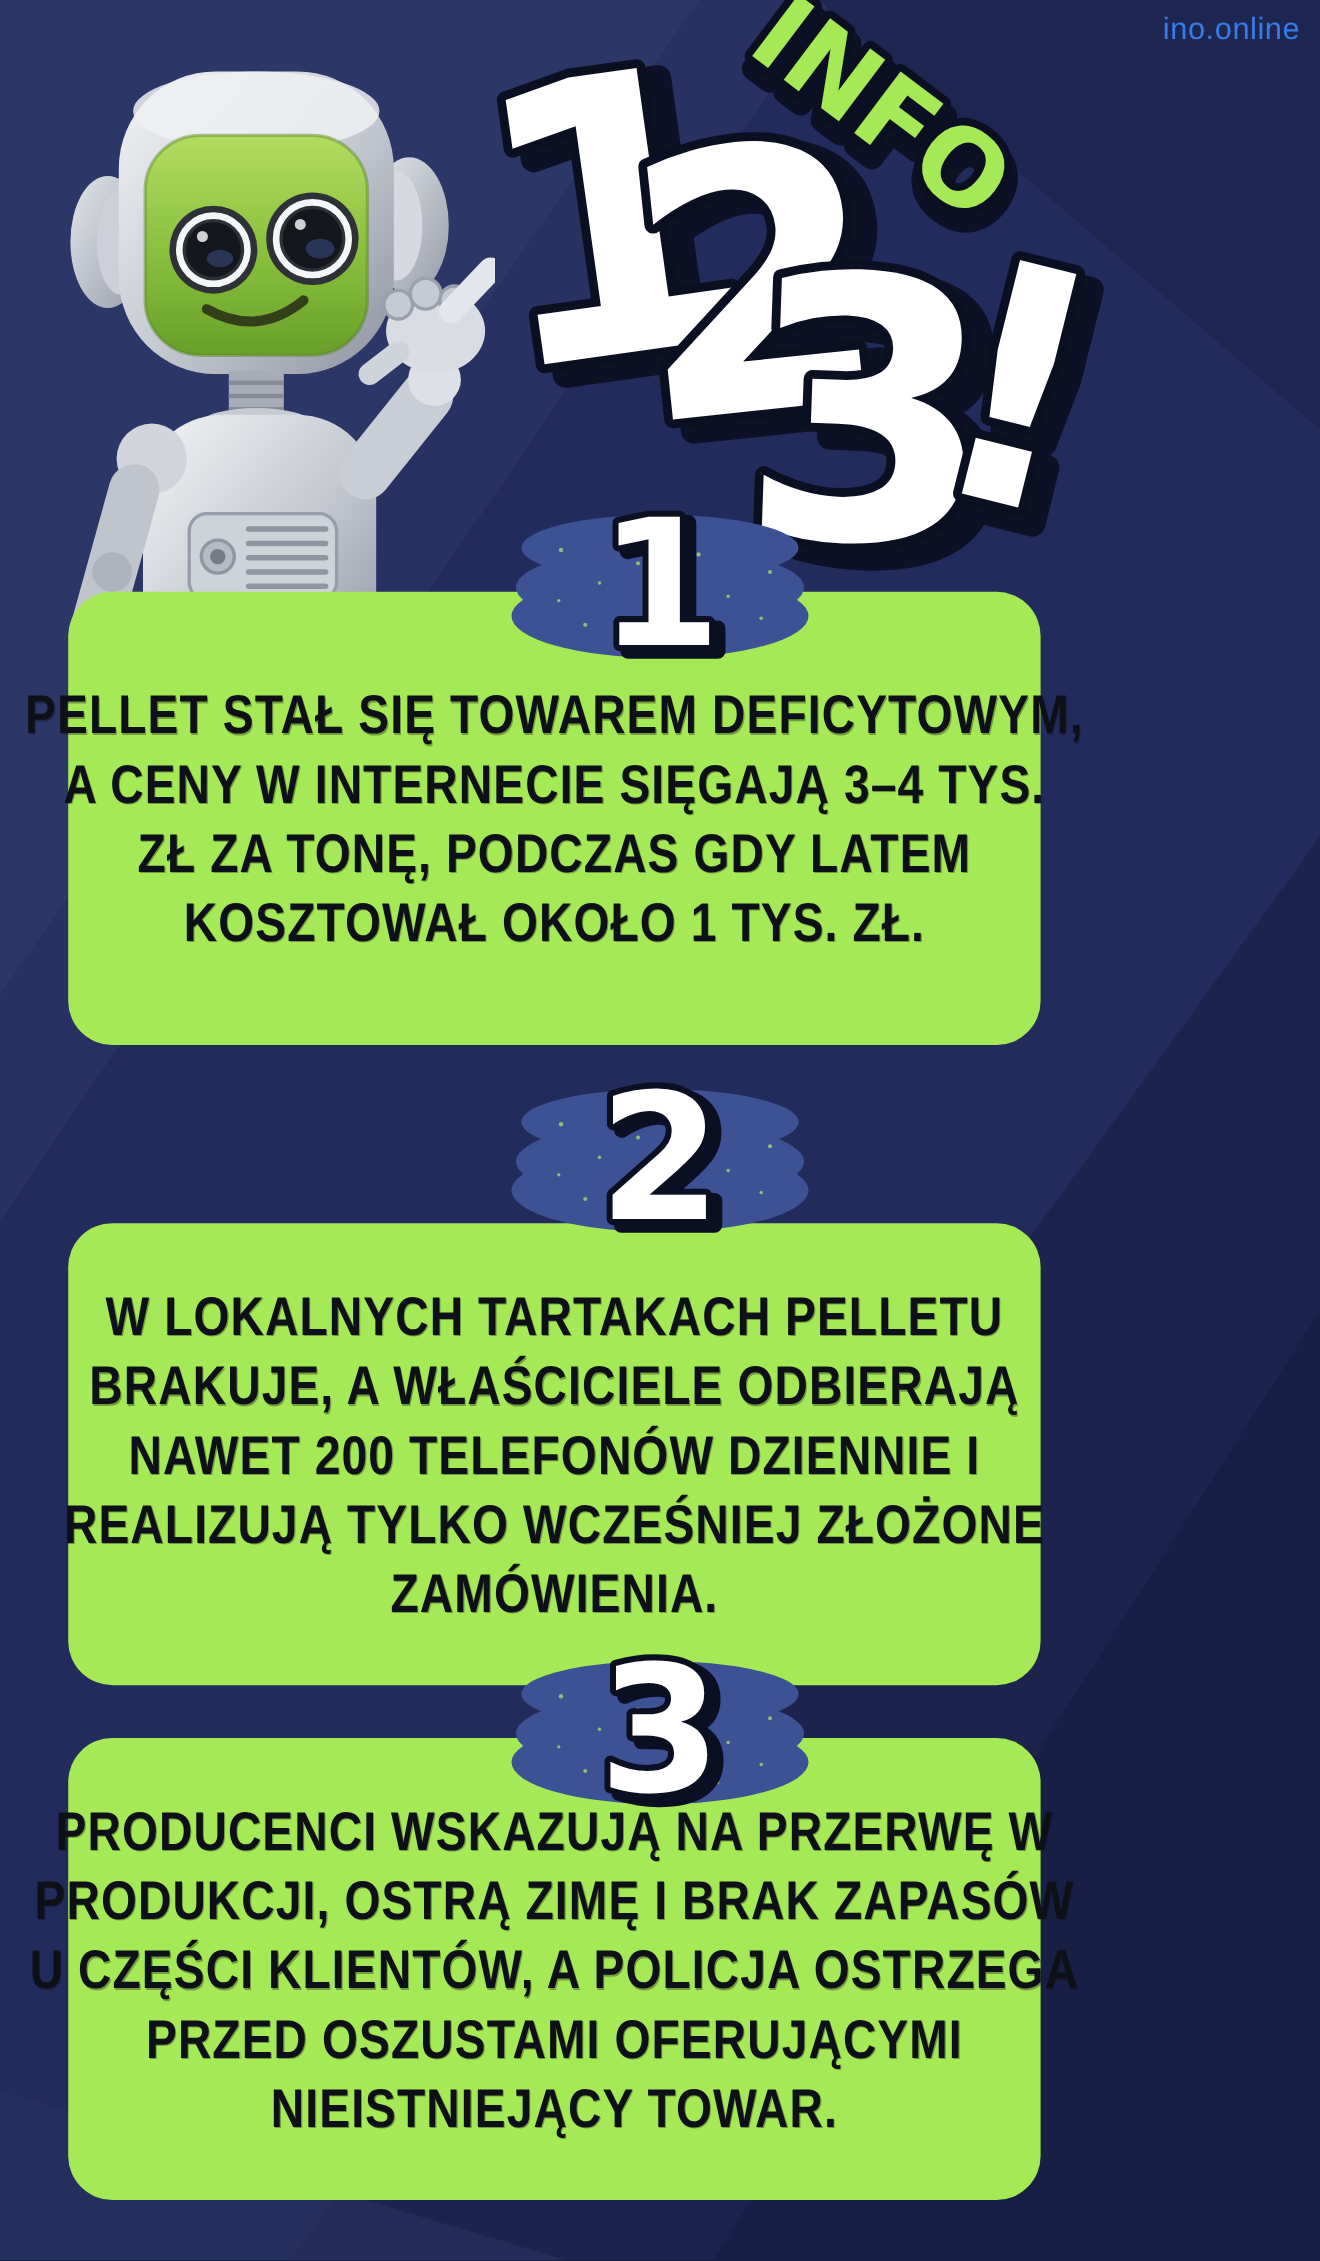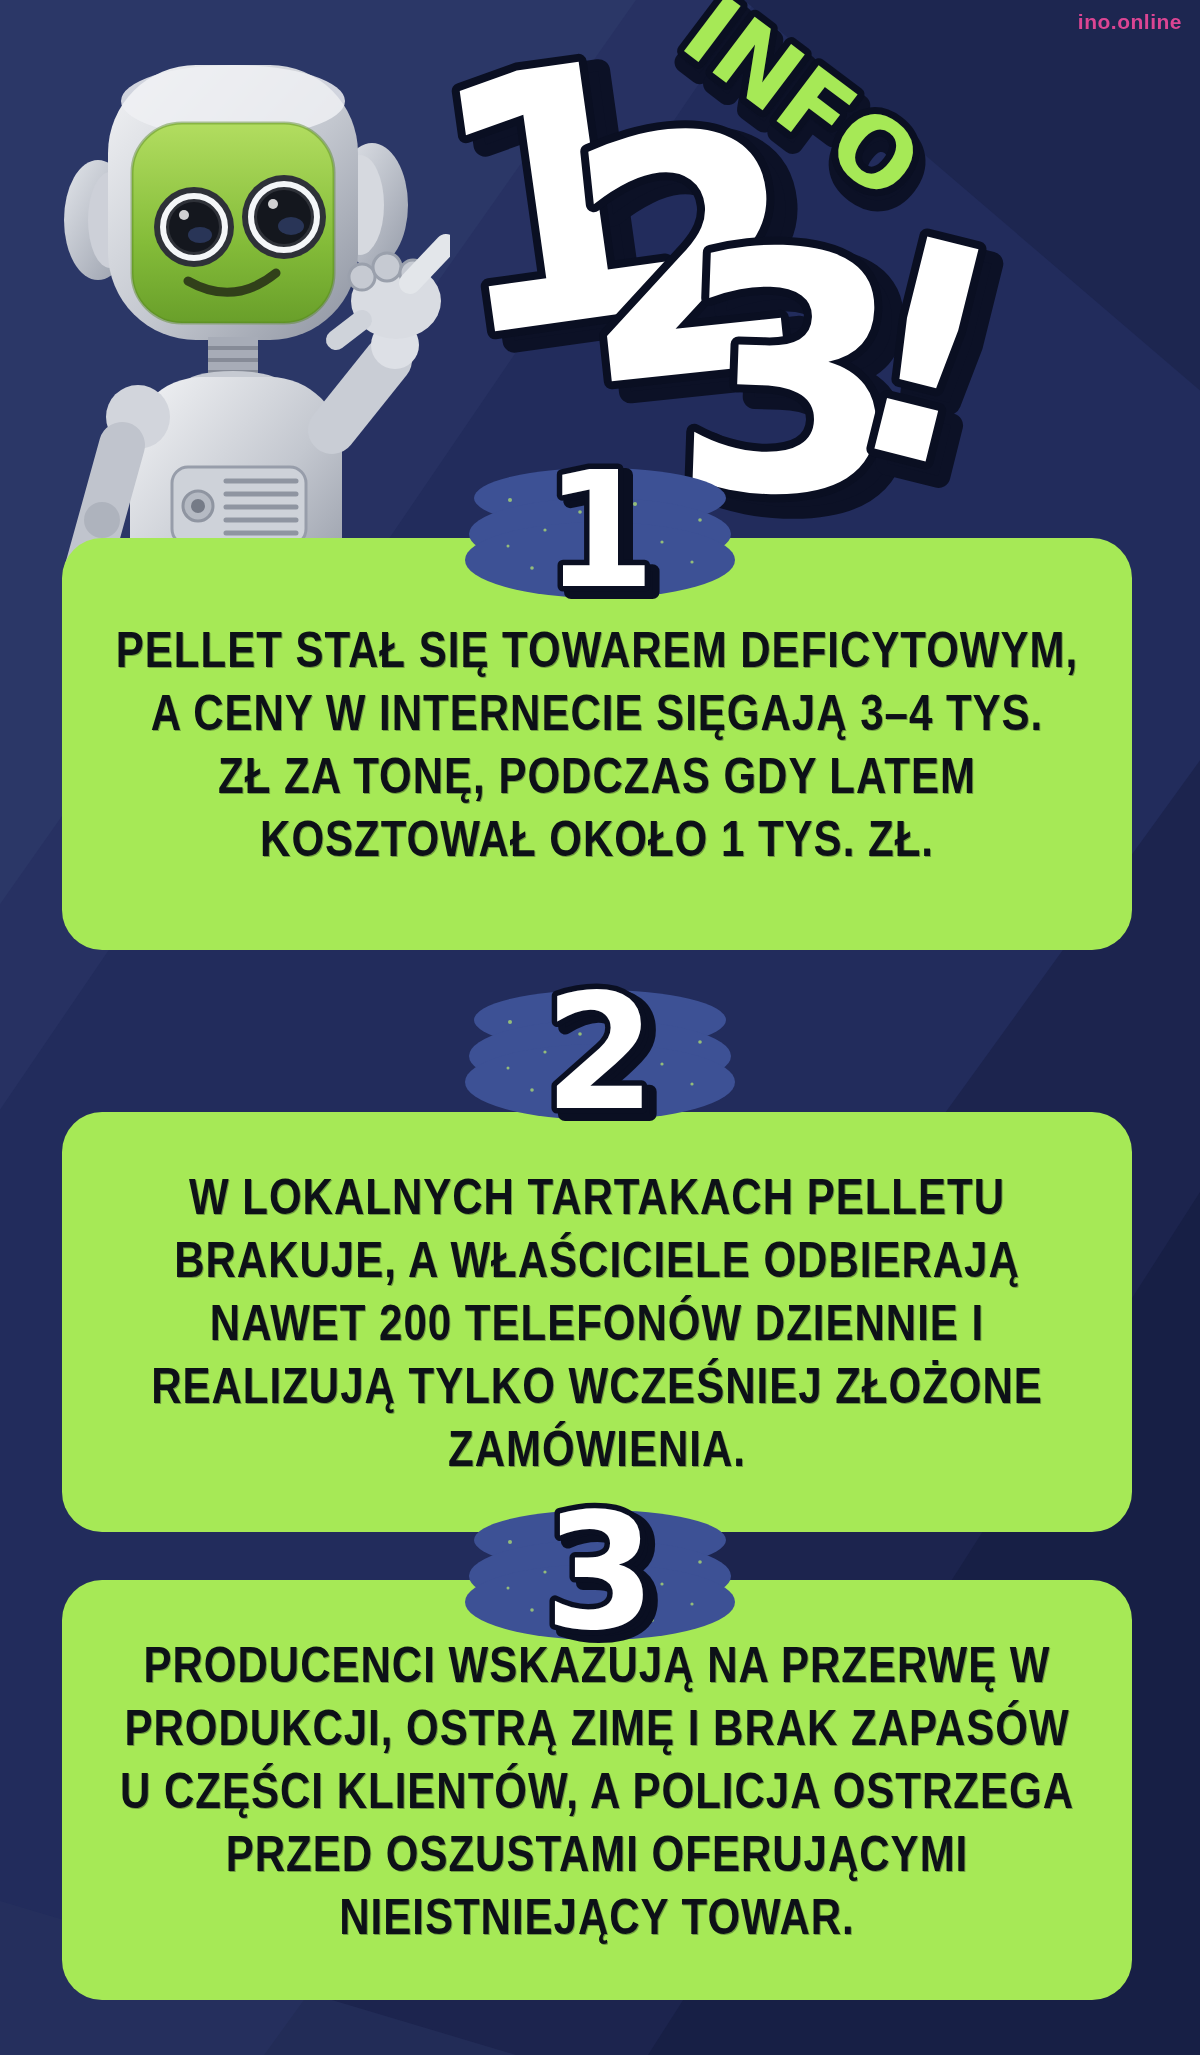--- a/index.html
+++ b/index.html
@@ -12,34 +12,34 @@
   .panel { position:absolute; inset:0; }
   .panel-mid2   { background:#273162; clip-path:polygon(0 0, 63% 0, 0 54%); }
   .panel-light  { background:#2b3767; clip-path:polygon(0 0, 53% 0, 0 44%); }
   .panel-topright { background:#1d2650; clip-path:polygon(62% 0, 100% 0, 100% 19%); }
   .panel-dark   { background:#1c244e; clip-path:polygon(100% 37%, 100% 100%, 22% 100%); }
   .panel-darker { background:#171f45; clip-path:polygon(100% 58%, 100% 100%, 54% 100%); }
   .panel-bottomleft { background:#28335f; opacity:.55; clip-path:polygon(0 92.5%, 43% 100%, 0 100%); }
 
   .watermark {
     position:absolute; top:10px; right:18px;
-    font-size:21px; font-weight:bold; color:#ec4899; opacity:.92;
+    font-size:28px; font-weight:normal; color:#3b82f6; opacity:.92;
     letter-spacing:.5px;
   }
 
   .robot-wrap { position:absolute; left:10px; top:15px; width:440px; height:620px; }
   .header-art { position:absolute; left:0; top:0; width:1200px; height:560px; pointer-events:none; }
 
   .big-digit { font-family:"DejaVu Sans", sans-serif; font-weight:bold;
                paint-order:stroke fill; stroke-linejoin:round; }
   .blob-digit { font-family:"DejaVu Sans", sans-serif; font-weight:bold;
                 paint-order:stroke fill; stroke-linejoin:round; }
 
   .section-box {
-    position:absolute; left:62px; width:1070px;
+    position:absolute; left:62px; width:884px;
     background:#a6e956; border-radius:40px;
     display:flex; flex-direction:column; justify-content:center; align-items:center;
   }
   .box-1 { top:538px;  height:412px; }
   .box-2 { top:1112px; height:420px; }
   .box-3 { top:1580px; height:420px; }
 
   .section-line {
     white-space:nowrap; font-weight:bold; font-size:42px; line-height:63px;
     color:#0d1117; letter-spacing:1px; transform:scaleY(1.18);

